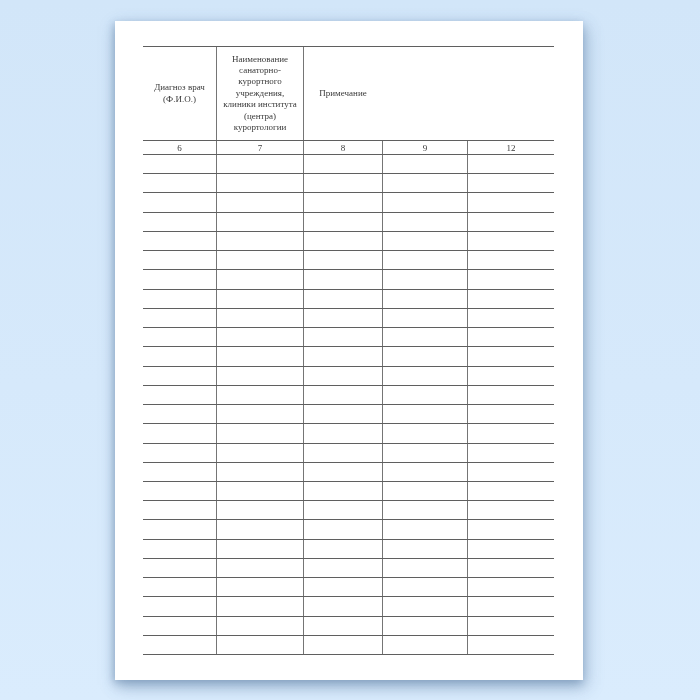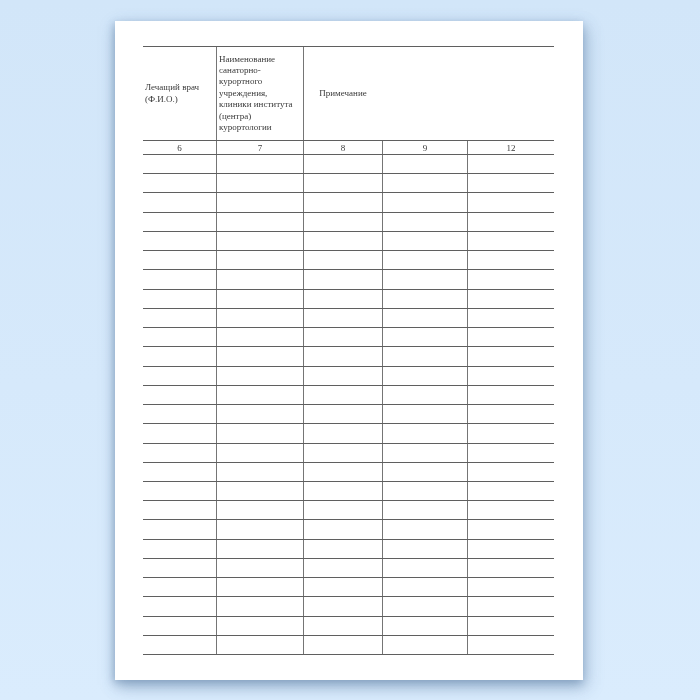--- a/index.html
+++ b/index.html
@@ -36,21 +36,21 @@
   
   .thead {
     height: 93px;
     border-top: 1.5px solid var(--line, #5f5f5f);
     border-bottom: 1.5px solid var(--line, #5f5f5f);
   }
   .thead .cell {
     display: flex;
     align-items: center;
     justify-content: center;
-    text-align: left;
+    text-align: center;
     font-size: 9px;
     line-height: 11.4px;
     padding: 0 2px;
     box-sizing: border-box;
   }
   
   .numrow {
     height: 13px;
     border-bottom: 1.5px solid var(--line, #5f5f5f);
   }
@@ -76,21 +76,21 @@
   .cell + .cell {
     border-left: 1px solid var(--vline, #757575);
   }
 </style>
 </head>
 <body style="--bg-top: #d2e6f9; --bg-mid: #d6e9fb; --bg-bot: #daecfd; --paper: #ffffff; --line: #5f5f5f; --vline: #757575; --ink: #3a3a3a;">
 
 <div class="paper">
   <div class="journal-table">
     <div class="thead grid-row">
-        <div class="cell">Лечащий врач (Ф.И.О.)</div>
+        <div class="cell">Диагноз врач (Ф.И.О.)</div>
         <div class="cell">Наименование санаторно-курортного учреждения, клиники института (центра) курортологии</div>
         <div class="cell">Примечание</div>
       </div>
     <div class="numrow grid-row">
         <div class="cell">6</div>
         <div class="cell">7</div>
         <div class="cell">8</div>
         <div class="cell">9</div>
         <div class="cell">12</div>
       </div>

